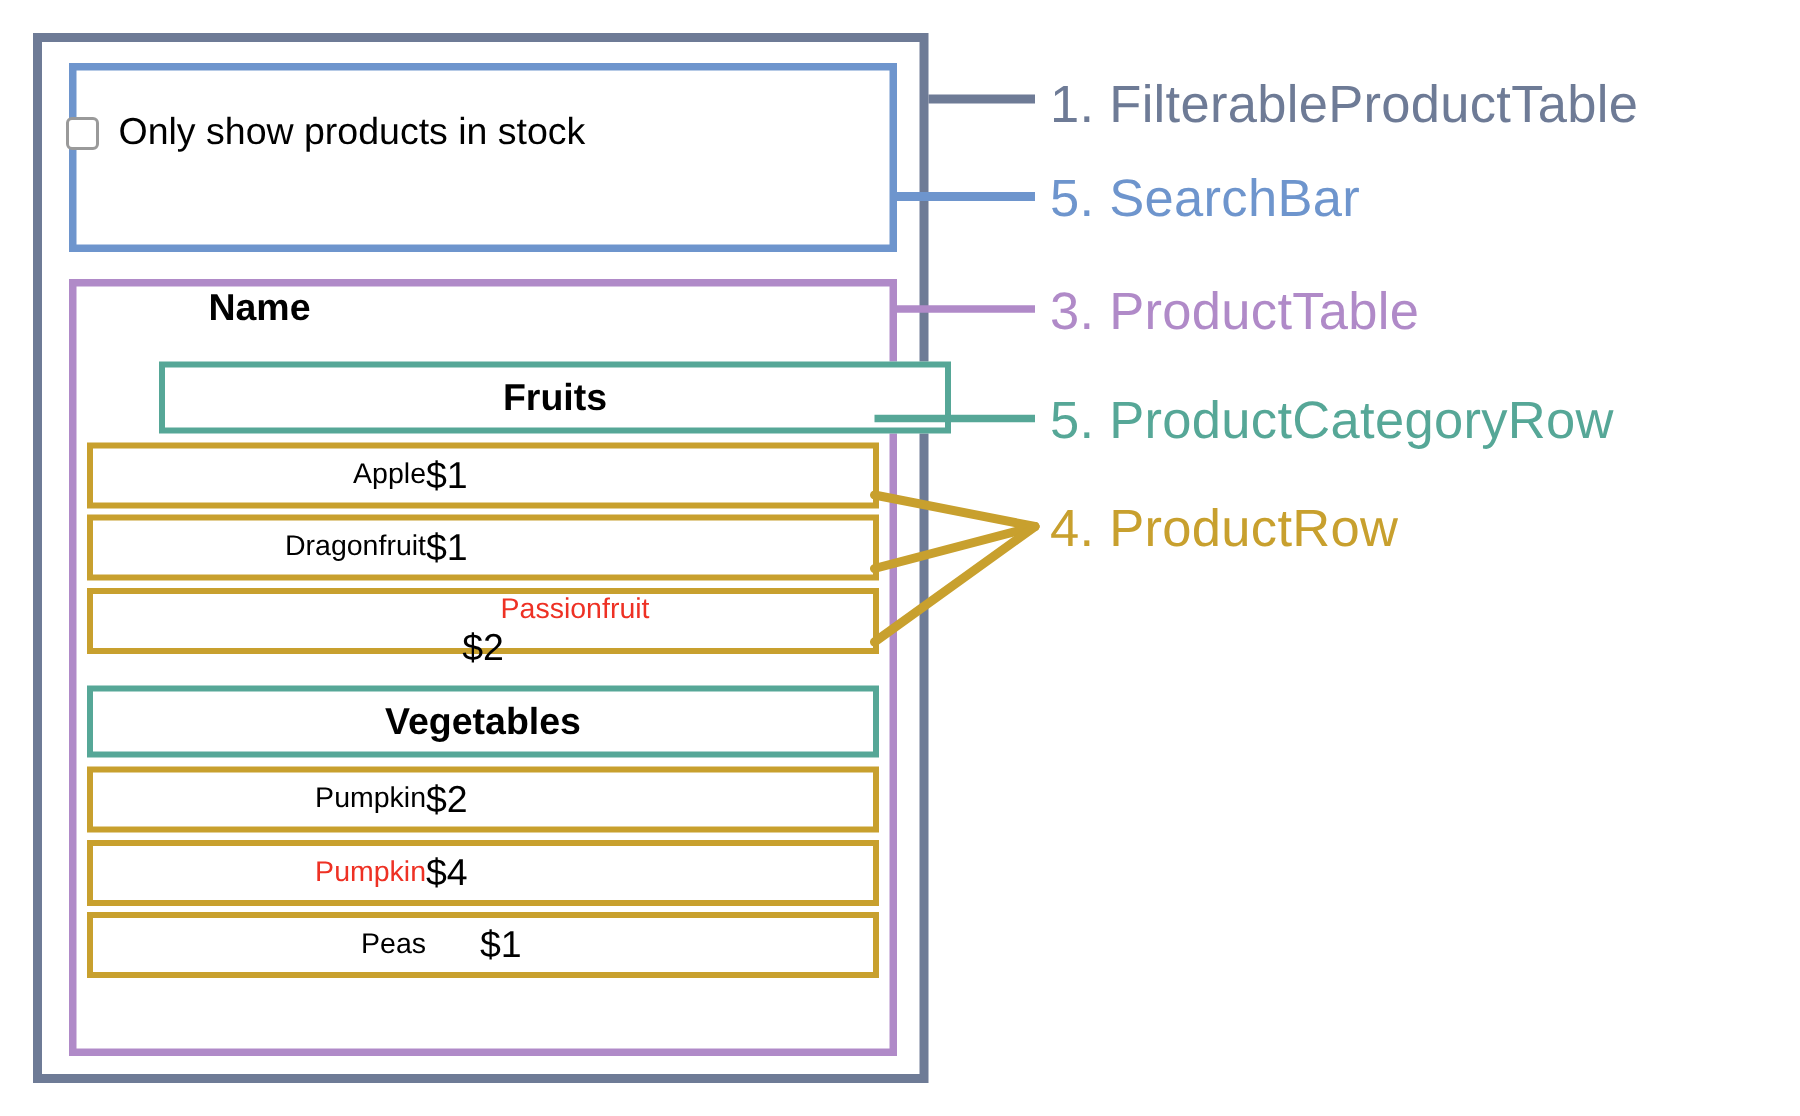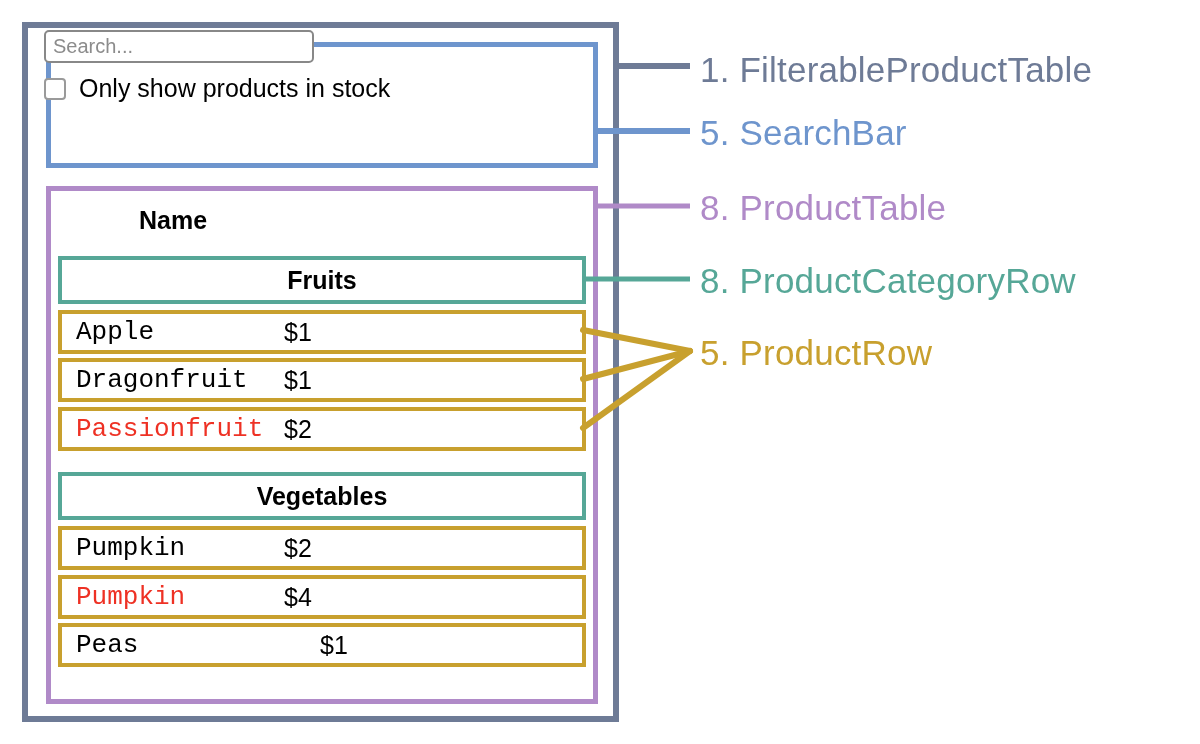--- a/index.html
+++ b/index.html
@@ -101,21 +101,21 @@
     font-size: 25px;
     color: #000000;
     white-space: nowrap;
     line-height: 1;
   }
 
   
   #table-inner {
     position: absolute;
     left: 46px;
-    top: 186px;
+    top: 171px;
     width: 556px;
     height: 518px;
   }
 
   .table-header {
     position: absolute;
     left: 12px;
     top: 14px;
     width: 528px;
     height: 40px;
@@ -161,24 +161,25 @@
     box-sizing: border-box;
     border: 4px solid var(--c5);
     background: #ffffff;
     display: flex;
     align-items: center;
   }
   .cell-name {
     width: 222px;
     padding-left: 14px;
     box-sizing: border-box;
-    font-family: Liberation Mono, monospace;
-    font-size: 26px;
+    font-family: Liberation Sans, sans-serif;
+    font-size: 19px;
     color: #000000;
     white-space: nowrap;
+    text-align: right;
   }
   .cell-name.out-of-stock { color: var(--cOut); }
   .cell-price {
     font-family: "Liberation Sans", sans-serif;
     font-size: 25px;
     color: #000000;
   }
 
   
   #callouts {
@@ -206,48 +207,47 @@
 <body>
 
 <div id="diagram">
 
   <div class="box" id="filterable-product-table"></div>
 
   <div class="box" id="search-bar"></div>
 
   <div class="box" id="product-table"></div>
 
-  <input id="search-input" type="text" placeholder="Search..." style="">
 
   <div id="stock-filter-row">
     <div id="stock-checkbox"></div>
     <div id="stock-label">Only show products in stock</div>
   </div>
 
   <div id="table-inner">
 
     <div class="table-header">
       <div class="th name">Name</div>
     </div>
 
-    <div class="category-row" style="top:70px;">
+    <div class="category-row" style="top:70px;margin-left:48px;">
       <span>Fruits</span>
     </div>
 
     <div class="product-row" style="top:124px;">
       <div class="cell-name">Apple</div>
       <div class="cell-price">$1</div>
     </div>
 
     <div class="product-row" style="top:172px;">
       <div class="cell-name">Dragonfruit</div>
       <div class="cell-price">$1</div>
     </div>
 
-    <div class="product-row" style="top:221px;">
+    <div class="product-row" style="top:221px;flex-direction:column;">
       <div class="cell-name out-of-stock">Passionfruit</div>
       <div class="cell-price">$2</div>
     </div>
 
     <div class="category-row" style="top:286px;">
       <span>Vegetables</span>
     </div>
 
     <div class="product-row" style="top:340px;">
       <div class="cell-name">Pumpkin</div>
@@ -276,17 +276,17 @@
 
     <line x1="583" y1="279" x2="690" y2="279" stroke="#56a797" stroke-width="5" stroke-linecap="butt"></line>
 
     <line x1="583" y1="330" x2="690" y2="351" stroke="#c8a02e" stroke-width="6" stroke-linecap="round"></line>
     <line x1="583" y1="379" x2="690" y2="351" stroke="#c8a02e" stroke-width="6" stroke-linecap="round"></line>
     <line x1="583" y1="428" x2="690" y2="351" stroke="#c8a02e" stroke-width="6" stroke-linecap="round"></line>
   </svg>
 
   <div class="callout-label" id="label-1">1. FilterableProductTable</div>
   <div class="callout-label" id="label-2">5. SearchBar</div>
-  <div class="callout-label" id="label-3">8. ProductTable</div>
-  <div class="callout-label" id="label-4">8. ProductCategoryRow</div>
-  <div class="callout-label" id="label-5">5. ProductRow</div>
+  <div class="callout-label" id="label-3">3. ProductTable</div>
+  <div class="callout-label" id="label-4">5. ProductCategoryRow</div>
+  <div class="callout-label" id="label-5">4. ProductRow</div>
 
 </div>
 
 </body></html>

